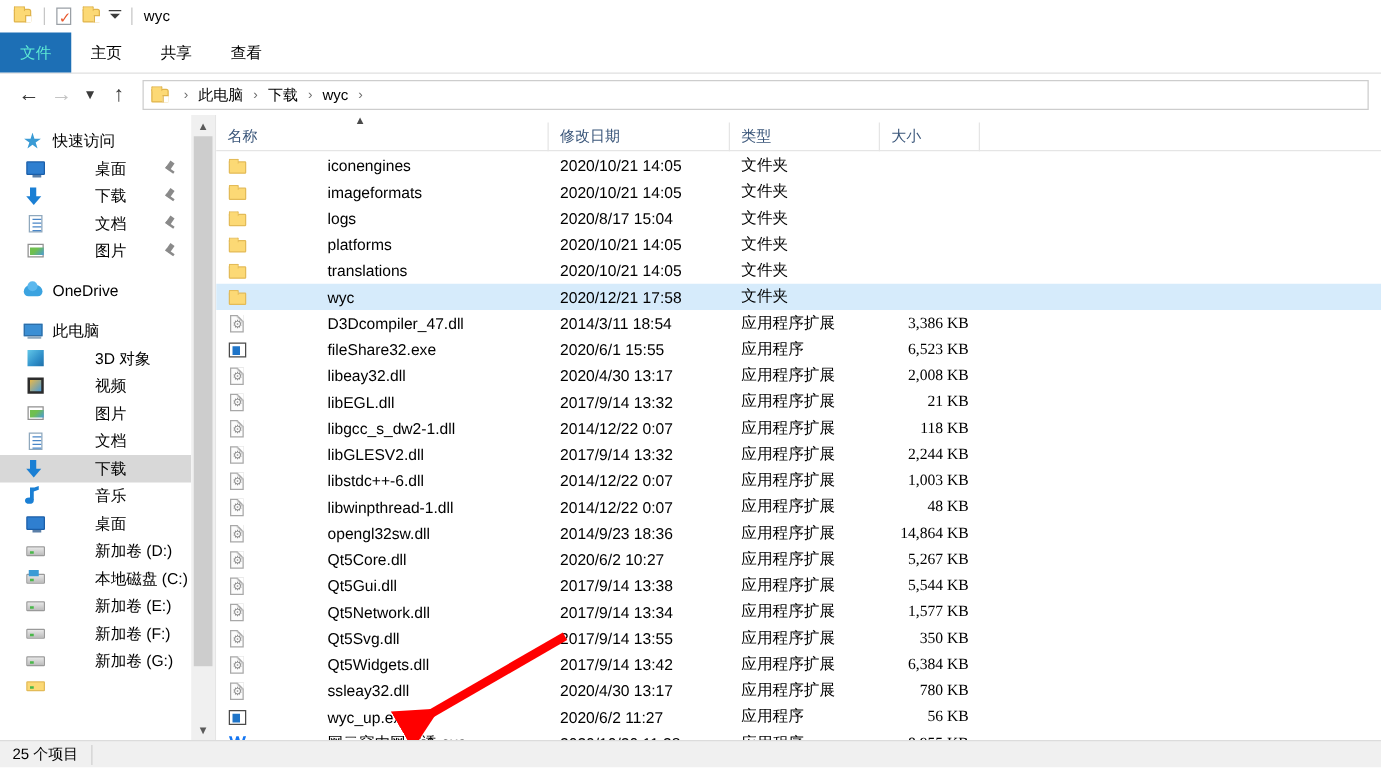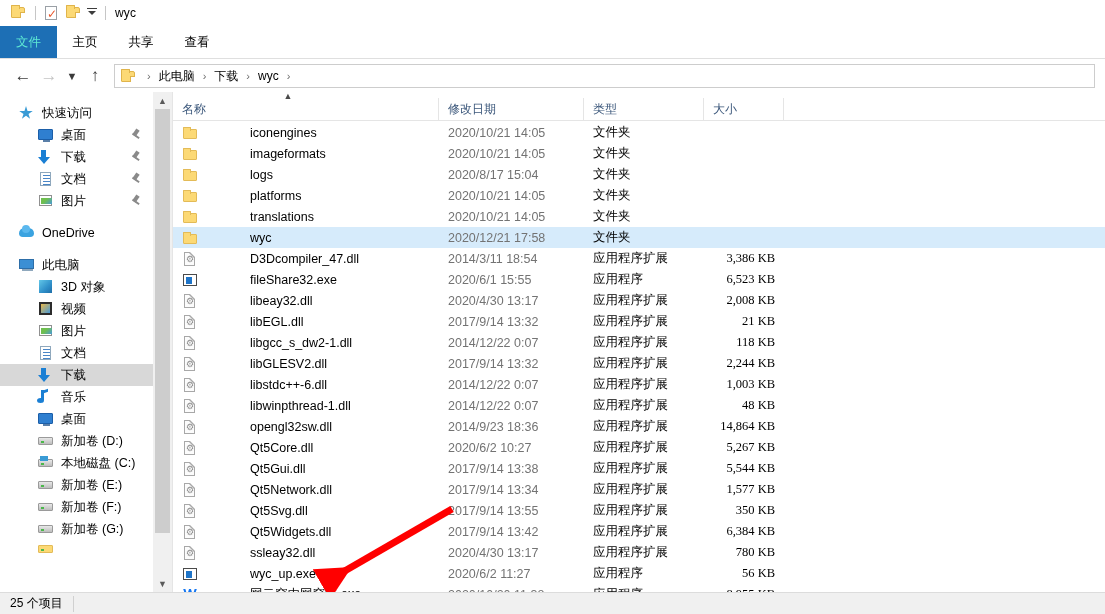--- a/index.html
+++ b/index.html
@@ -125,21 +125,21 @@
     font-size: 12.5px; color: #000000; white-space: nowrap;
   }
   .nav-item.sel { background: #d8d8d8; }
   .nav-item .ico { width: 18px; height: 16px; position: relative; flex: none; margin-right: 6px; }
   .nav-item .lbl { overflow: hidden; }
   .nav-item .pin {
     position: absolute; right: 12px; top: 5px; width: 10px; height: 11px;
   }
   .nav-gap { height: 10px; }
   .indent0 { padding-left: 18px; }
-  .indent1 { padding-left: 37px; }
+  .indent1 { padding-left: 20px; gap: 32px; }
 
   
   .pin:before {
     content:""; position:absolute; left:3px; top:0; width:4px; height:7px;
     background:#8a8a8a; transform: rotate(35deg);
   }
   .pin:after {
     content:""; position:absolute; left:1px; top:6px; width:8px; height:1.5px;
     background:#8a8a8a; transform: rotate(35deg);
   }
@@ -221,24 +221,24 @@
   }
 
   .rows { position:absolute; left:0; top:30px; width:932px; height:470px; }
   .row {
     height: 21px; display: flex; align-items: center; font-size: 12.5px; color: #000000;
     white-space: nowrap;
   }
   .row.sel { background: #d6ebfb; }
   .cell { flex: none; overflow: hidden; }
   .cell.c-name { width: 266px; padding-left: 9px; display:flex; align-items:center; }
-  .cell.c-date { width: 145px; padding-left: 9px; color:#737373; }
+  .cell.c-date { width: 145px; padding-left: 9px; color:#000000; }
   .cell.c-type { width: 120px; padding-left: 9px; color:#000000; }
   .cell.c-size { width: 80px; padding-right: 9px; text-align: right; color:#000000;font-family:Liberation Serif, serif; }
-  .fname { margin-left: 7px; padding-left: 45px; }
+  .fname { margin-left: 19px; padding-left: 45px; }
 
   
   .ficon { position:relative; width:16px; height:16px; flex:none; }
   .ficon.folder .fg {
     position:absolute; left:1px; top:4px; width:14px; height:10px;
     background:#fcd975; border:1px solid #e3bb58; border-radius:0 1px 1px 1px;
   }
   .ficon.folder .fg:before {
     content:""; position:absolute; left:-1px; top:-3px; width:6px; height:3px;
     background:#fcd975; border:1px solid #e3bb58; border-bottom:none; border-radius:1px 1px 0 0;

